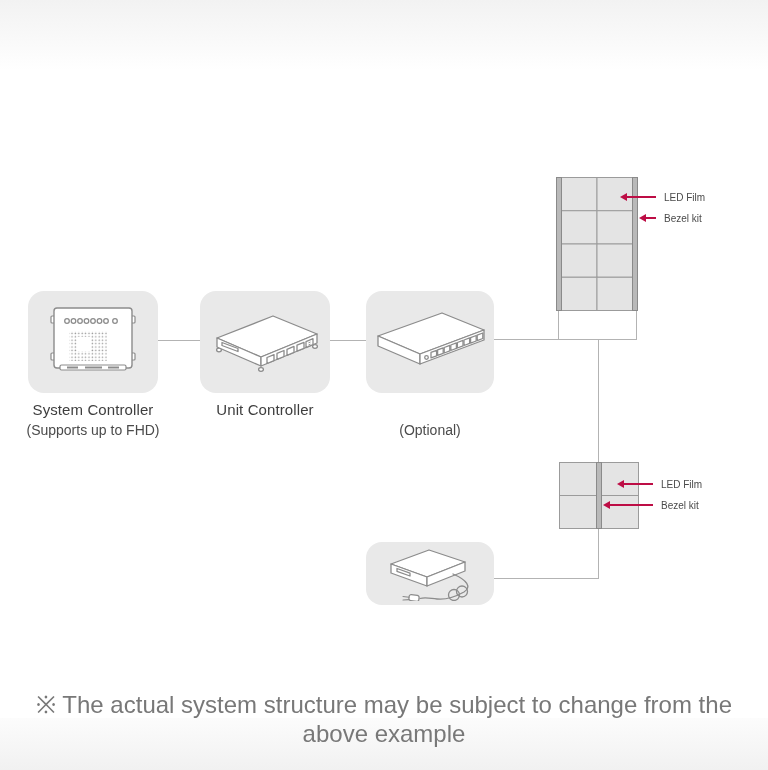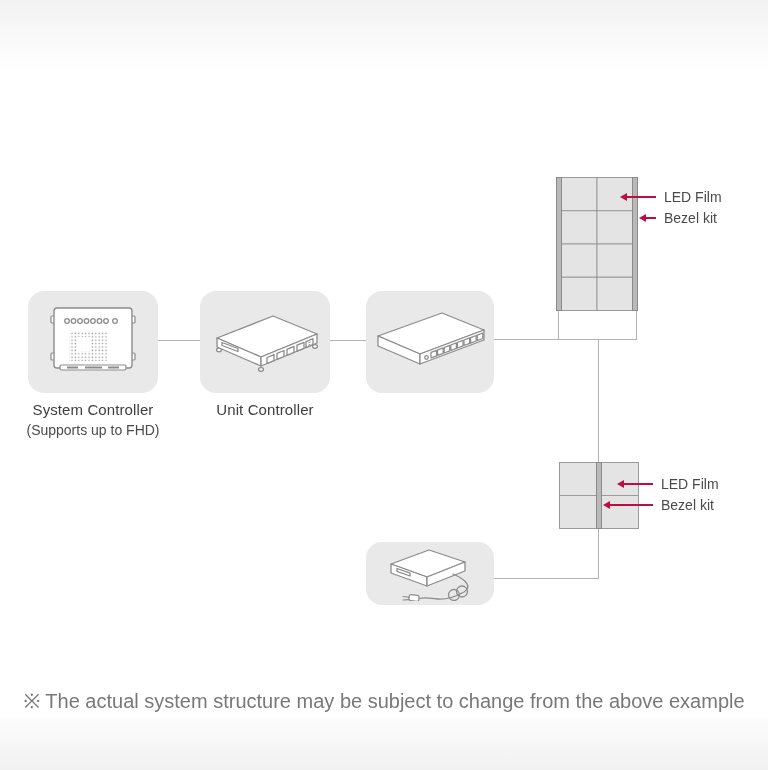--- a/index.html
+++ b/index.html
@@ -17,23 +17,23 @@
   .connector{position:absolute;background:#b3b3b3;}
   .node-label{position:absolute;width:220px;text-align:center;
     font-size:15px;color:#3e3e3e;letter-spacing:0.1px;}
   .node-sublabel{position:absolute;width:220px;text-align:center;
     font-size:14px;color:#4b4b4b;}
   .panel{position:absolute;}
   .ann{position:absolute;display:flex;align-items:center;height:16px;}
   .head{width:0;height:0;border-top:4px solid transparent;border-bottom:4px solid transparent;
     border-right:7px solid var(--accent,#bd0d45);}
   .shaft{height:2px;background:var(--accent,#bd0d45);}
-  .ann-label{margin-left:8px;font-size:14px;color:#4a4a4a;white-space:nowrap;}
+  .ann-label{margin-left:8px;font-size:10px;color:#4a4a4a;white-space:nowrap;}
   .footnote{position:absolute;left:0;right:0;top:687px;text-align:center;
-    font-size:20px;color:#787878;}
+    font-size:24px;color:#787878;}
   .icon path,.icon rect,.icon circle,.icon polygon,.icon ellipse{vector-effect:non-scaling-stroke;}
 </style>
 </head>
 <body>
 
 <div class="stage">
 
   <div class="top-gradient"></div>
   <div class="bottom-band"></div>
 
@@ -104,20 +104,21 @@
       <polygon points="61,46.4 66.6,44.3 66.6,49.8 61,51.9" fill="#fff"></polygon>
       <polygon points="67.6,43.9 73.2,41.8 73.2,47.3 67.6,49.4" fill="#fff"></polygon>
       <polygon points="74.2,41.5 79.8,39.4 79.8,44.9 74.2,47" fill="#fff"></polygon>
       <polygon points="80.8,39 86.4,36.9 86.4,42.4 80.8,44.5" fill="#fff"></polygon>
       <polygon points="87.4,36.5 93,34.4 93,39.9 87.4,42" fill="#fff"></polygon>
       <polygon points="94,34 99.6,31.9 99.6,37.4 94,39.5" fill="#fff"></polygon>
       <polygon points="100.6,31.6 106.2,29.5 106.2,35 100.6,37.1" fill="#fff"></polygon>
       <polygon points="107.2,29.1 112.8,27 112.8,32.5 107.2,34.6" fill="#fff"></polygon>
     </svg>
   </div>
+  <div class="node-sublabel" style="left:320px;top:422px;">(Optional)</div>
 
   <div class="tile" style="left:366px;top:542px;width:128px;height:63px;">
     <svg class="icon" width="110" height="54" viewBox="0 0 110 54" fill="none" stroke="#8c8c8c" stroke-width="1.3" stroke-linejoin="round" stroke-linecap="round">
       <path d="M16,17 L54,3 L90,15 L52,30 Z" fill="#fff"></path>
       <path d="M16,17 L16,26 L52,39 L52,30 Z" fill="#fff"></path>
       <path d="M52,30 L90,15 L90,24 L52,39 Z" fill="#fff"></path>
       <polygon points="22,21.5 35,26.2 35,29 22,24.3" fill="#fff"></polygon>
       <path d="M78,27 C92,33 97,40 89,45 C80,50 72,53 62,52 C54,51.2 50,50 45,51.5" fill="none"></path>
       <circle cx="87" cy="44.5" r="5.5"></circle>
       <circle cx="79" cy="48" r="5.5"></circle>

